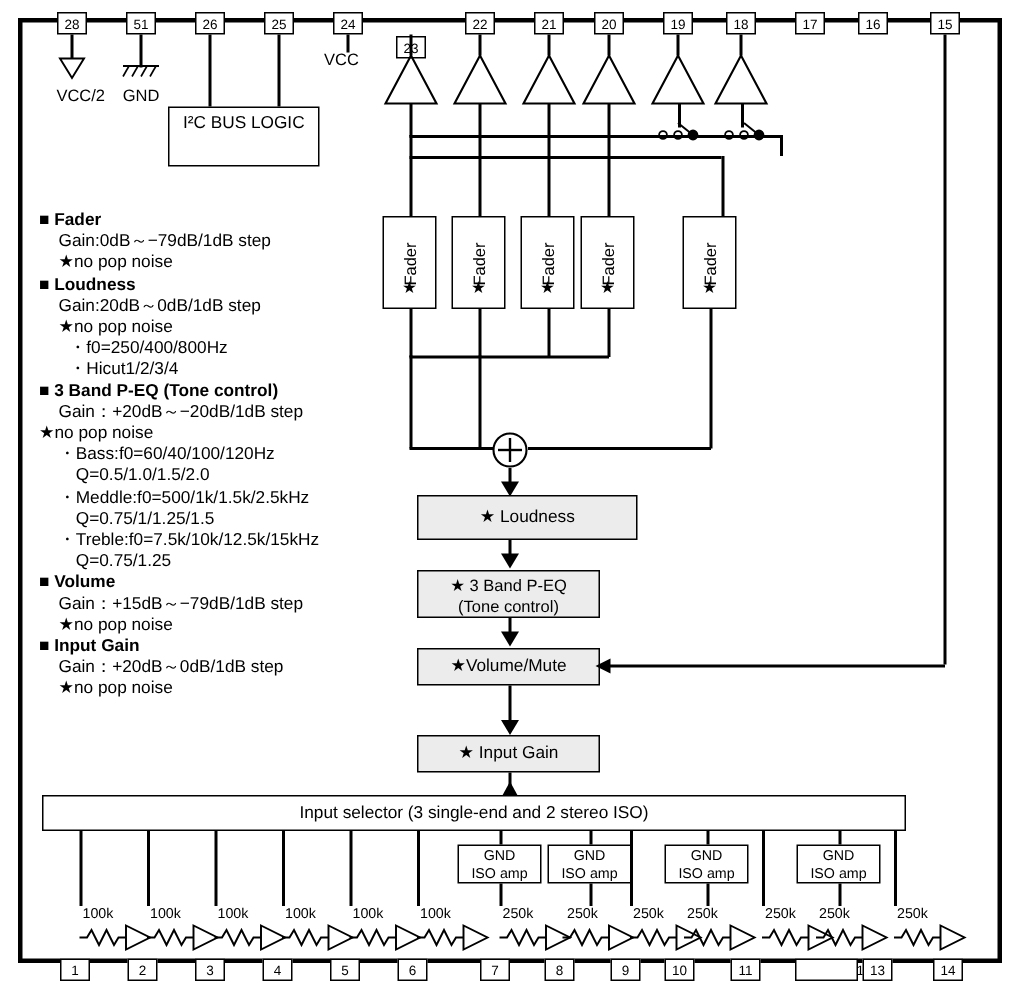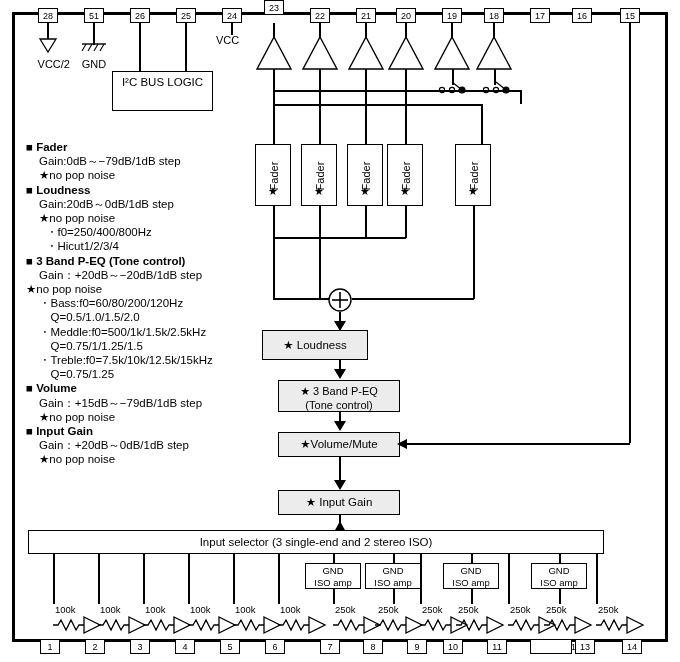--- a/index.html
+++ b/index.html
@@ -53,21 +53,21 @@
   <div class="abs pin" style="left:130px;top:8px;">26</div>
   <div class="abs pinlead" style="left:139px;top:23px;height:49px;"></div>
   <div class="abs pin" style="left:176px;top:8px;">25</div>
   <div class="abs pinlead" style="left:185px;top:23px;height:49px;"></div>
   <div class="abs box" style="left:112px;top:71px;width:101px;height:40px;font-size:11.5px;line-height:20px;">I²C BUS LOGIC</div>
 
   <div class="abs pin" style="left:222px;top:8px;">24</div>
   <div class="abs pinlead" style="left:231px;top:23px;height:12px;"></div>
   <div class="abs lbl" style="left:216px;top:34px;">VCC</div>
 
-  <div class="abs pin" style="left:264px;top:0;">23</div>
+  <div class="abs pin" style="left:264px;top:24px;">23</div>
   <div class="abs pinlead" style="left:273px;top:23px;height:14px;"></div>
   <svg class="abs" style="left:256px;top:36px;" width="36" height="34">
     <polygon points="18,1 35,33 1,33" fill="none" stroke="#000" stroke-width="1.4"></polygon>
   </svg>
 
   <div class="abs pin" style="left:310px;top:8px;">22</div>
   <div class="abs pinlead" style="left:319px;top:23px;height:14px;"></div>
   <svg class="abs" style="left:302px;top:36px;" width="36" height="34">
     <polygon points="18,1 35,33 1,33" fill="none" stroke="#000" stroke-width="1.4"></polygon>
   </svg>
@@ -179,21 +179,21 @@
   <svg class="abs" style="left:327px;top:287px;" width="26" height="26">
     <circle cx="13" cy="13" r="11" fill="#fff" stroke="#000" stroke-width="1.4"></circle>
     <line x1="13" y1="5" x2="13" y2="21" stroke="#000" stroke-width="1.6"></line>
     <line x1="5" y1="13" x2="21" y2="13" stroke="#000" stroke-width="1.6"></line>
   </svg>
   <div class="abs wire v" style="left:339px;top:312px;height:16px;"></div>
   <svg class="abs" style="left:333px;top:320px;" width="14" height="12">
     <polygon points="1,1 13,1 7,11" fill="#000"></polygon>
   </svg>
 
-  <div class="abs boxg" style="left:262px;top:330px;width:106px;height:30px;font-size:11.5px;line-height:28px;text-align:center;">★ Loudness</div>
+  <div class="abs boxg" style="left:278px;top:330px;width:147px;height:30px;font-size:11.5px;line-height:28px;text-align:center;">★ Loudness</div>
   <div class="abs wire v" style="left:339px;top:360px;height:16px;"></div>
   <svg class="abs" style="left:333px;top:368px;" width="14" height="12">
     <polygon points="1,1 13,1 7,11" fill="#000"></polygon>
   </svg>
 
   <div class="abs boxg" style="left:278px;top:380px;width:122px;height:32px;font-size:11px;line-height:14px;padding-top:3px;">
     <div>★ 3 Band P-EQ</div>
     <div>(Tone control)</div>
   </div>
   <div class="abs wire v" style="left:339px;top:412px;height:16px;"></div>
@@ -352,21 +352,21 @@
     <div style="padding-left:13px;">Gain:0dB～−79dB/1dB step</div>
     <div style="padding-left:13px;">★no pop noise</div>
     <div class="b">■ Loudness</div>
     <div style="padding-left:13px;">Gain:20dB～0dB/1dB step</div>
     <div style="padding-left:13px;">★no pop noise</div>
     <div style="padding-left:20px;">・f0=250/400/800Hz</div>
     <div style="padding-left:20px;">・Hicut1/2/3/4</div>
     <div class="b">■ 3 Band P-EQ (Tone control)</div>
     <div style="padding-left:13px;">Gain：+20dB～−20dB/1dB step</div>
     <div>★no pop noise</div>
-    <div style="padding-left:13px;">・Bass:f0=60/80/200/120Hz</div>
+    <div style="padding-left:13px;">・Bass:f0=60/40/100/120Hz</div>
     <div style="padding-left:13px;">　Q=0.5/1.0/1.5/2.0</div>
     <div style="padding-left:13px;">・Meddle:f0=500/1k/1.5k/2.5kHz</div>
     <div style="padding-left:13px;">　Q=0.75/1/1.25/1.5</div>
     <div style="padding-left:13px;">・Treble:f0=7.5k/10k/12.5k/15kHz</div>
     <div style="padding-left:13px;">　Q=0.75/1.25</div>
     <div class="b">■ Volume</div>
     <div style="padding-left:13px;">Gain：+15dB～−79dB/1dB step</div>
     <div style="padding-left:13px;">★no pop noise</div>
     <div class="b">■ Input Gain</div>
     <div style="padding-left:13px;">Gain：+20dB～0dB/1dB step</div>

